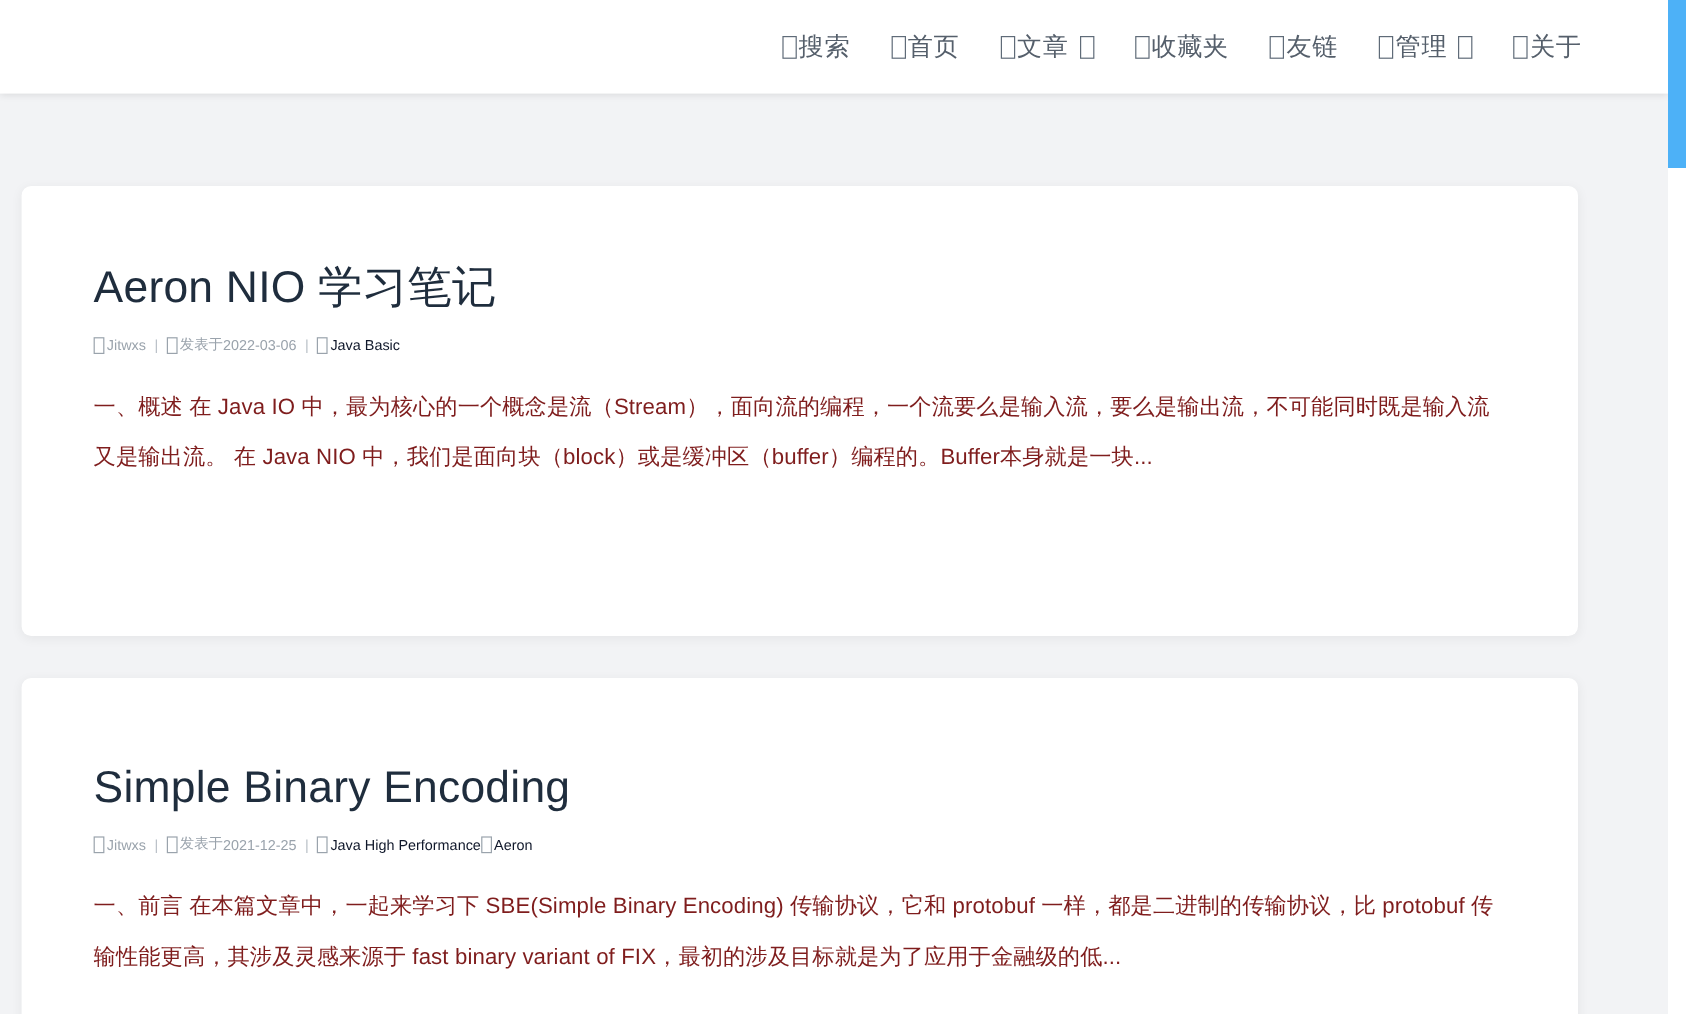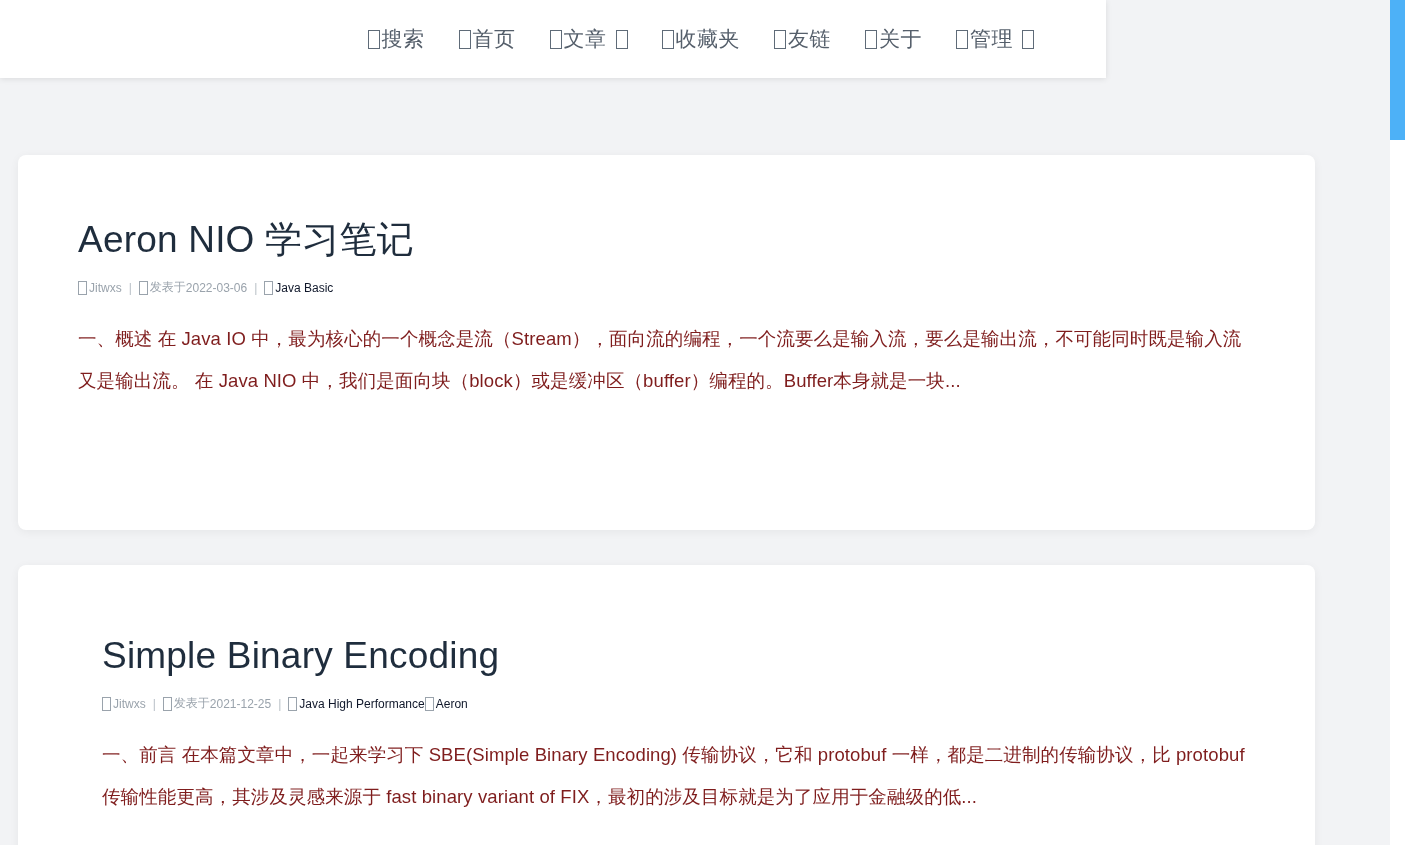--- a/index.html
+++ b/index.html
@@ -16,21 +16,21 @@
     width: 1405px;
     height: 845px;
     background: #f2f3f5;
     overflow: hidden;
   }
 
   
   .header {
     position: absolute;
     top: 0; left: 0;
-    width: 1106px;
+    width: 1390px;
     height: 78px;
     background: #ffffff;
     box-shadow: 0 1px 6px rgba(0,0,0,0.10);
     z-index: 5;
   }
   .nav {
     position: absolute;
     right: 55px;
     top: 0;
     height: 78px;
@@ -83,21 +83,21 @@
     position: relative;
     margin: 0 75px 0 18px;
     background: #ffffff;
     border-radius: 8px;
     box-shadow: 0 2px 10px rgba(0,0,0,0.055);
   }
   .card.first { margin-top: 77px; height: 375px; }
   .card.second { margin-top: 35px; height: 400px; }
 
   .card-inner { padding: 62px 60px 0 60px; }
-  .card.second .card-inner { padding-top: 68px; margin-left: 24px; }
+  .card.second .card-inner { padding-top: 68px; }
 
   .post-title {
     font-size: 37px;
     font-weight: 400;
     color: #1f2d3d;
     margin: 0 0 16px 0;
     line-height: 1.25;
     letter-spacing: 0.2px;
     cursor: pointer;
     display: inline-block;
@@ -167,26 +167,26 @@
         <div class="nav-item">
           <span class="tofu"></span>
           <span class="nav-label">收藏夹</span>
         </div>
         <div class="nav-item">
           <span class="tofu"></span>
           <span class="nav-label">友链</span>
         </div>
         <div class="nav-item">
           <span class="tofu"></span>
-          <span class="nav-label">关于</span>
-        </div>
-        <div class="nav-item">
-          <span class="tofu"></span>
           <span class="nav-label">管理</span>
           <span class="tofu after"></span>
+        </div>
+        <div class="nav-item">
+          <span class="tofu"></span>
+          <span class="nav-label">关于</span>
         </div>
       </nav>
   </div>
 
   <div class="content" id="post-list">
       <article class="card first">
         <div class="card-inner"><h2 class="post-title">Aeron NIO 学习笔记</h2><div class="post-meta">
             <span class="meta-chunk">
               <span class="tofu small"></span>
               <span>Jitwxs</span>

